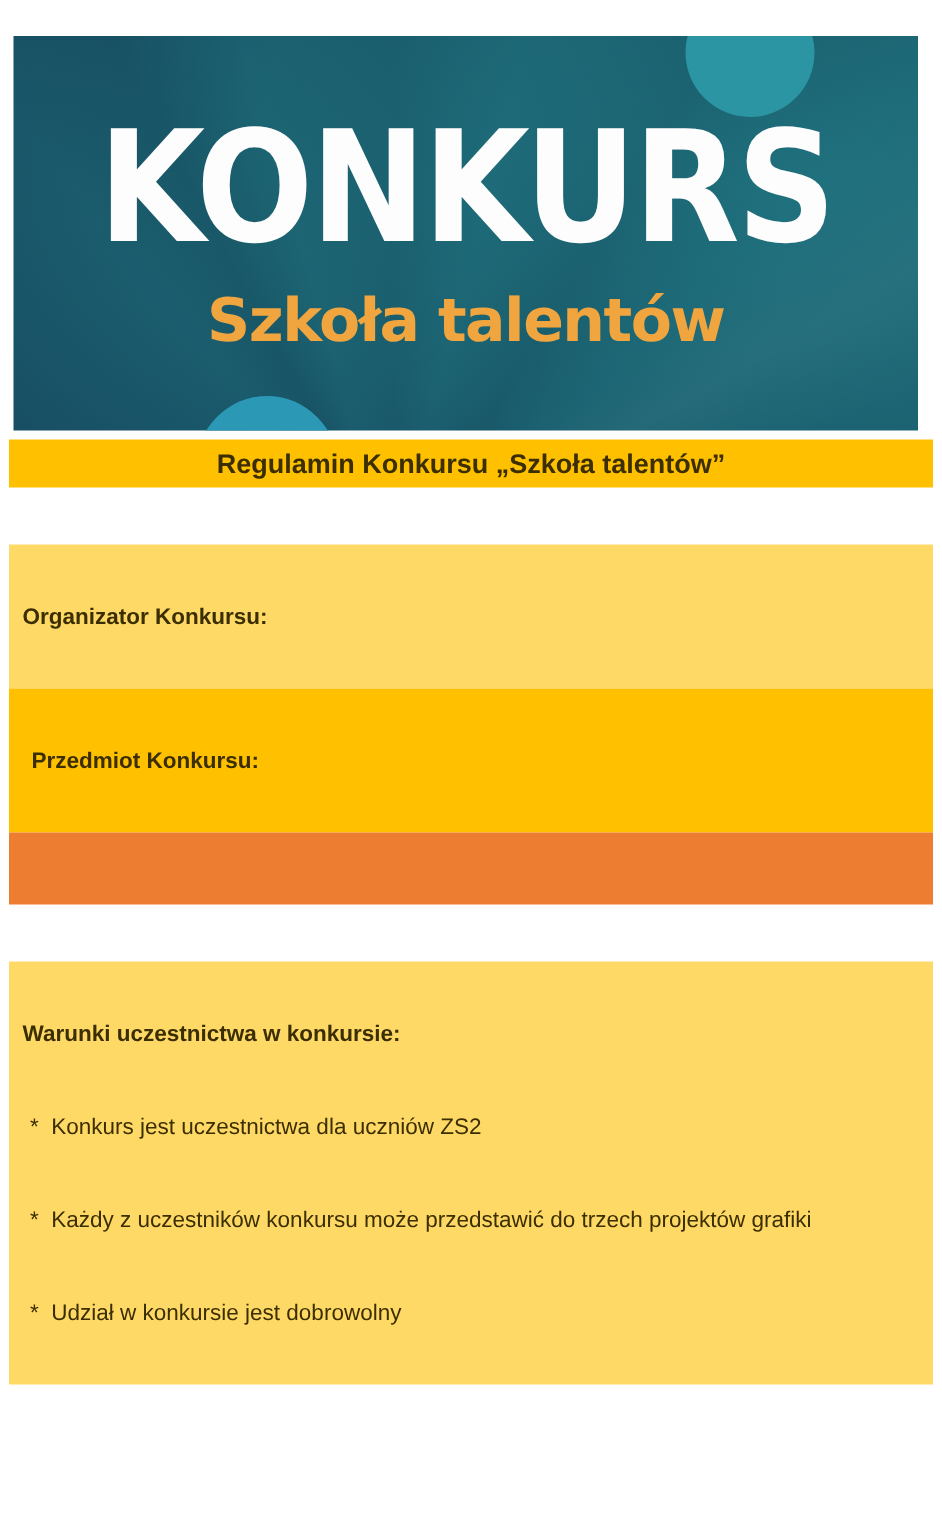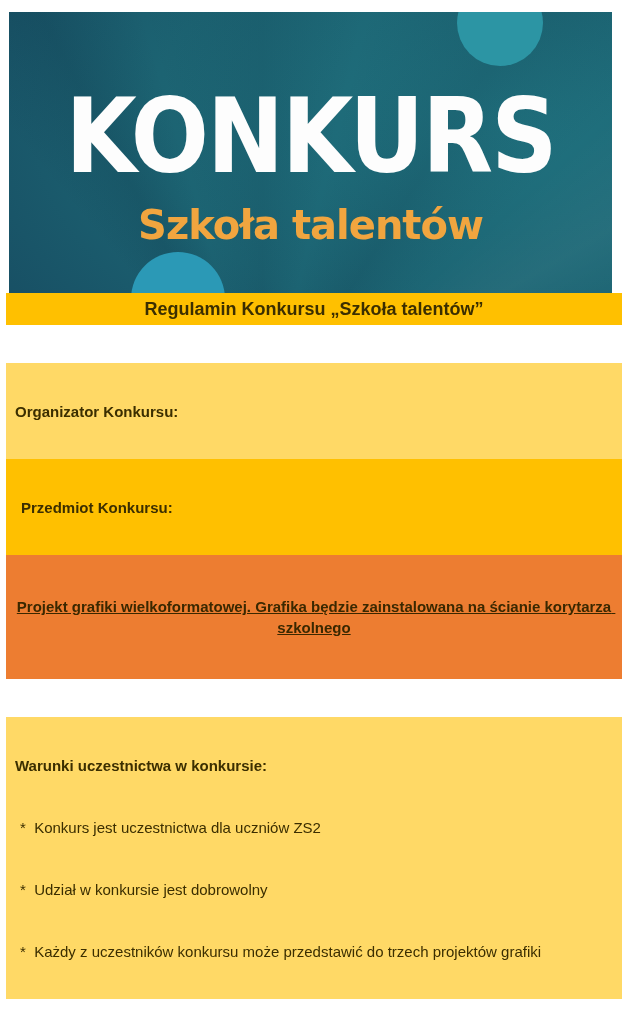--- a/index.html
+++ b/index.html
@@ -9,22 +9,22 @@
     height: 1024px;
     overflow: hidden;
     background: #ffffff;
     font-family: "Liberation Sans", sans-serif;
     color: #3B2E00;
   }
 
   
   .banner {
     position: absolute;
-    left: 9px; top: 12px;
-    width: 603px; height: 310px;
+    left: 9px; top: 24px;
+    width: 603px; height: 263px;
     background: radial-gradient(ellipse 130% 150% at 82% 35%, #20727F 0%, #1C6372 45%, #143E58 100%);
     overflow: hidden;
   }
   .rays {
     position: absolute; inset: 0;
     background: conic-gradient(from 320deg at 42% 135%,
       transparent 0deg, rgba(9,38,58,0.16) 12deg, transparent 24deg,
       rgba(9,38,58,0.10) 40deg, transparent 54deg,
       rgba(9,38,58,0.14) 72deg, transparent 88deg,
       rgba(255,255,255,0.04) 100deg, transparent 112deg);
@@ -123,24 +123,23 @@
 
     <div class="sec light pad">
       <div class="hdr">Organizator Konkursu:</div>
     </div>
 
     <div class="sec gold pad">
       <div class="hdr indent">Przedmiot Konkursu:</div>
     </div>
 
     <div class="sec orange">
-      <div class="oline">Projekt grafiki wielkoformatowej. Grafika będzie zainstalowana na ścianie korytarza szkolnego</div>
     </div>
 
     <div class="sec light pad">
       <div class="hdr">Warunki uczestnictwa w konkursie:</div>
       <div class="bullet">*  Konkurs jest uczestnictwa dla uczniów ZS2</div>
+      <div class="bullet">*  Każdy z uczestników konkursu może przedstawić do trzech projektów grafiki</div>
       <div class="bullet">*  Udział w konkursie jest dobrowolny</div>
-      <div class="bullet">*  Każdy z uczestników konkursu może przedstawić do trzech projektów grafiki</div>
     </div>
 
   </div>
 </div>
 
 </body></html>

